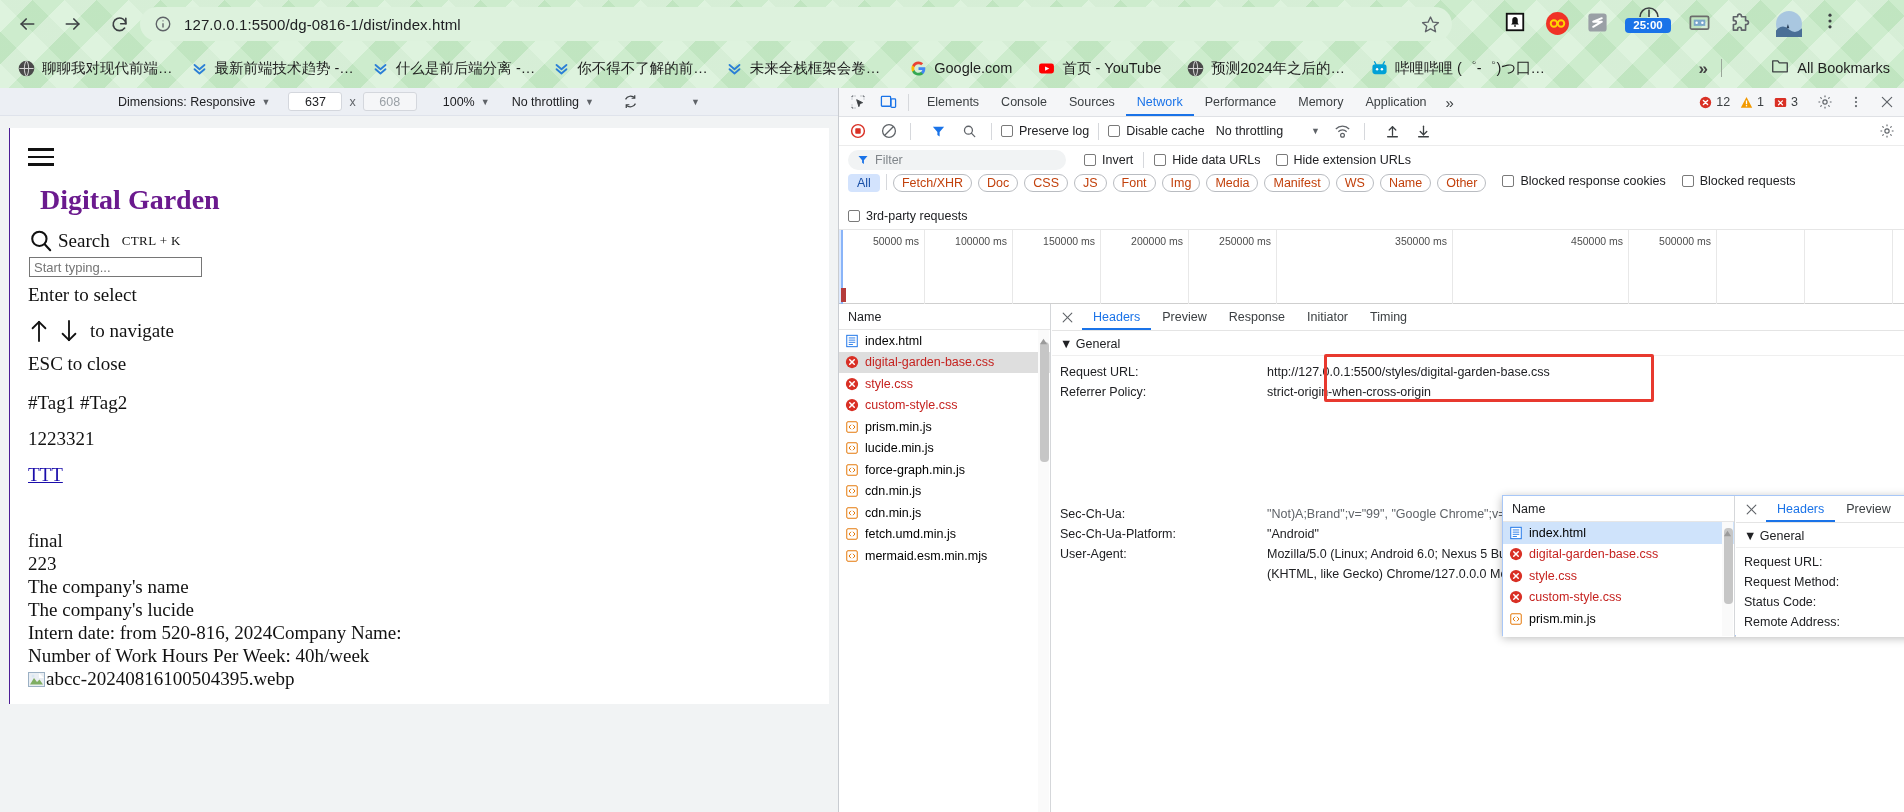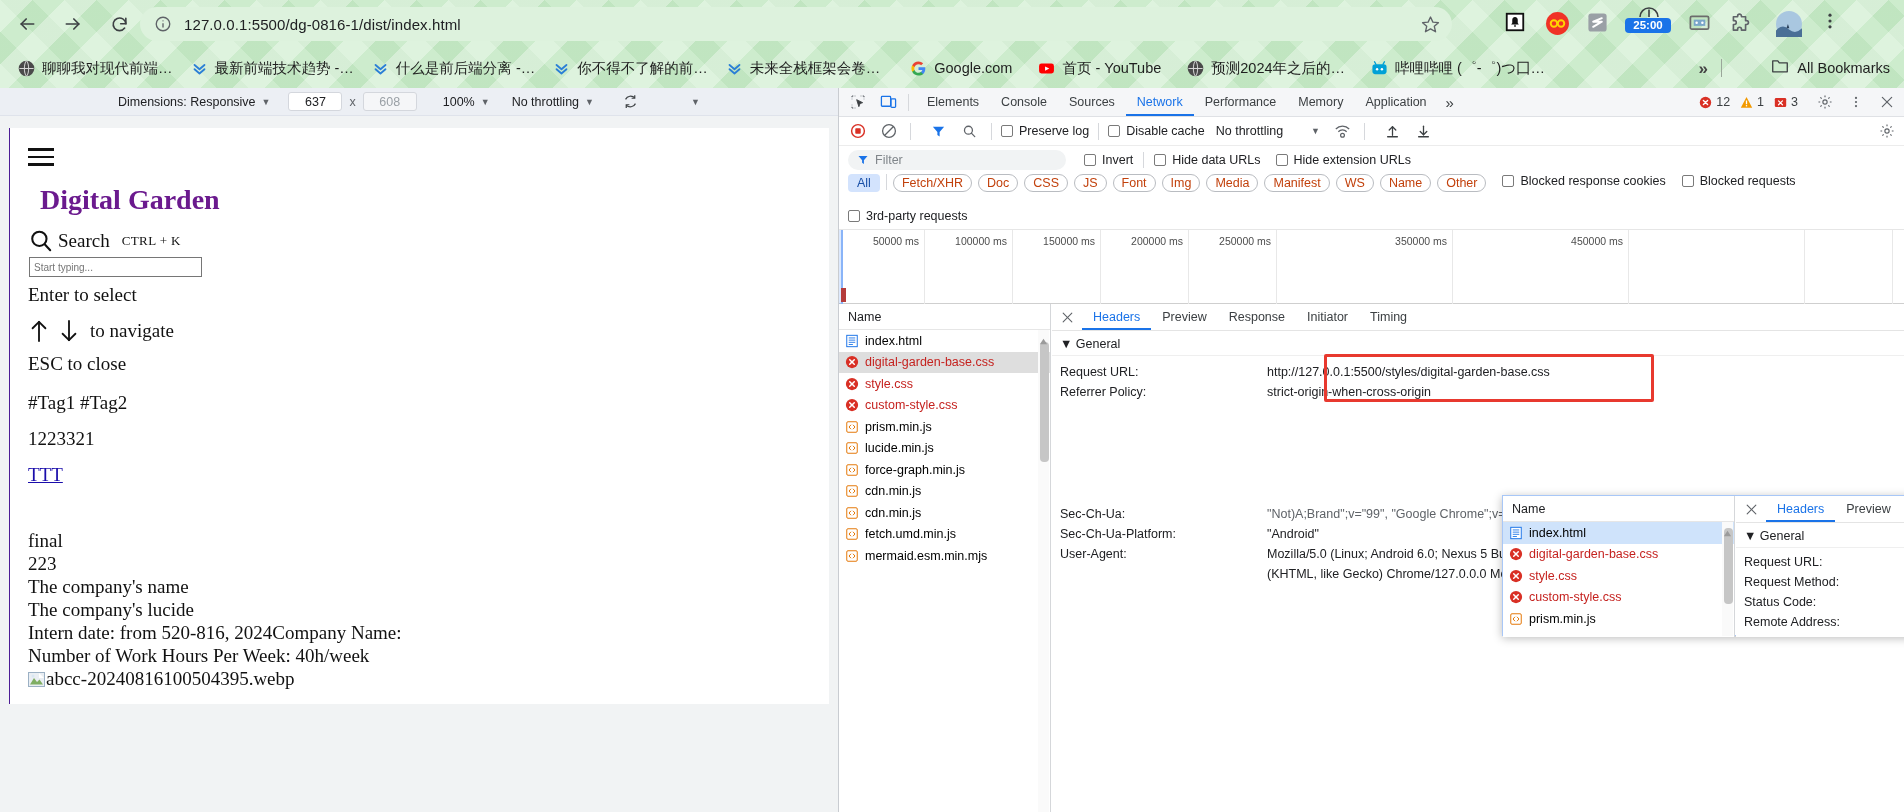--- a/index.html
+++ b/index.html
@@ -60,21 +60,21 @@
   }
   #hamburger { position: absolute; left: 18px; top: 20px; width: 26px; height: 18px; }
   #hamburger i { display: block; height: 2.6px; background: #111; margin-bottom: 5px; }
   #site-title { position: absolute; left: 30px; top: 56px; font-size: 28px; font-weight: bold; color: #6b1a8e; font-family: "Liberation Serif", serif; }
   #search-row { position: absolute; left: 18px; top: 100px; display: flex; align-items: center; }
   #search-row .mag { width: 26px; height: 26px; margin-right: 4px; }
   #search-label { font-size: 19px; }
   #search-kbd { font-size: 13px; margin-left: 12px; letter-spacing: .4px; }
   #search-input {
     position: absolute; left: 19px; top: 129px; width: 173px; height: 20px;
-    border: 1px solid #767676; font-family: "Liberation Sans", sans-serif; font-size: 10px;
+    border: 1px solid #767676; font-family: "Liberation Sans", sans-serif; font-size: 13px;
     color: #9b9b9b; padding: 0 4px; background: #fff;
   }
   .hintline { position: absolute; left: 18px; font-size: 19px; }
   #arrows-row { position: absolute; left: 18px; top: 190px; display: flex; align-items: center; }
   #arrows-row svg { margin-right: 8px; }
   #tags { position: absolute; left: 18px; top: 264px; font-size: 19px; }
   .body-line { position: absolute; left: 18px; font-size: 19px; }
   #ttt-link { position: absolute; left: 18px; top: 336px; font-size: 19px; color: #1a0dab; text-decoration: underline; }
   #broken-img { display: inline-block; width: 17px; height: 15px; vertical-align: -2px; margin-right: 1px; }
 
@@ -627,20 +627,23 @@
       </div>
     <div class="tl-tick" style="left:350px;width:88px">
         <span class="tl-label">250000 ms</span>
       </div>
     <div class="tl-tick" style="left:526px;width:88px">
         <span class="tl-label">350000 ms</span>
       </div>
     <div class="tl-tick" style="left:702px;width:88px">
         <span class="tl-label">450000 ms</span>
       </div>
+    <div class="tl-tick" style="left:790px;width:88px">
+        <span class="tl-label">500000 ms</span>
+      </div>
     <div class="tl-tick" style="left:878px;width:88px"></div>
     <div class="tl-tick" style="left:966px;width:88px"></div>
   </div>
 
   <div id="req-panel">
     <div id="req-head">Name</div>
 
     <div class="req-row">
       <span class="fic"><svg width="14" height="14" viewBox="0 0 16 16">
             <rect x="2" y="1.5" width="12" height="13" fill="#fff" stroke="#1a73e8" stroke-width="1.1"></rect>

